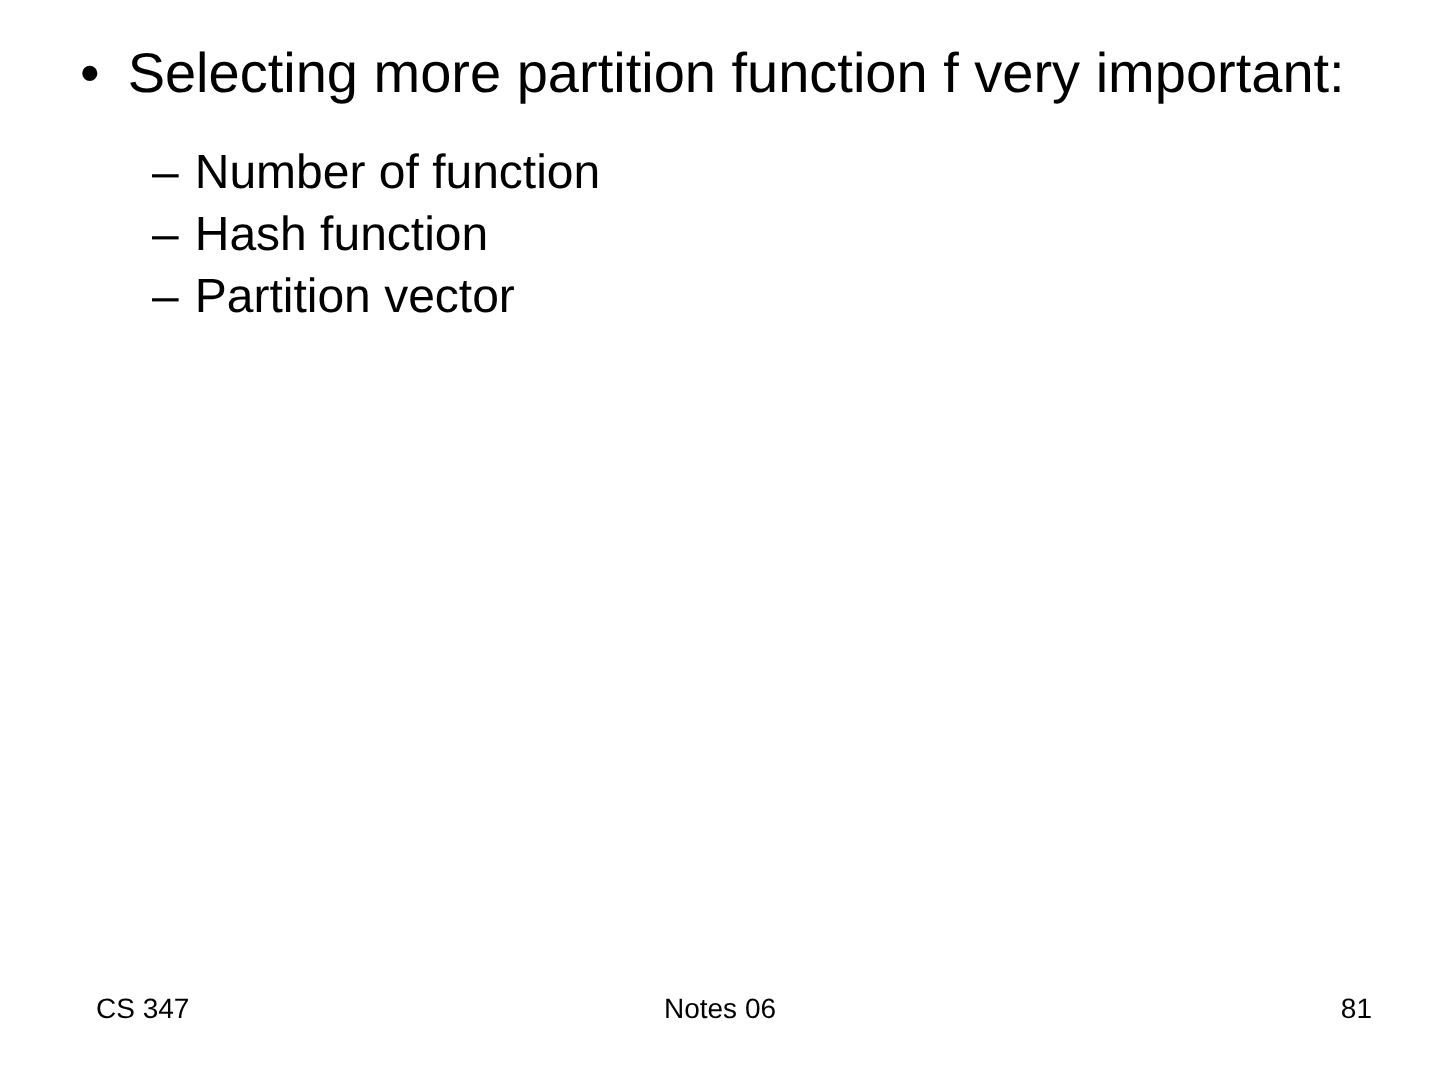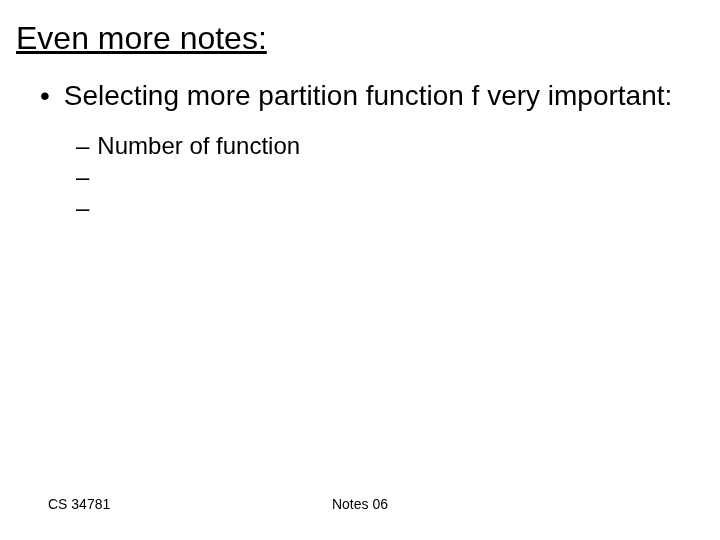--- a/index.html
+++ b/index.html
@@ -54,50 +54,52 @@
       font-size: 24px;
       line-height: 30px;
     }
     .footer {
       position: absolute;
       bottom: 28px;
       left: 0;
       right: 0;
       padding: 0 34px 0 48px;
       display: flex;
+      justify-content: space-between;
       align-items: baseline;
       font-size: 14px;
     }
     .footer .center {
       position: absolute;
       left: 50%;
       transform: translateX(-50%);
     }
   </style>
 </head>
 <body>
 
 <div class="slide">
-  <h1 class="title">Even more notes:</h1>
 
   <div class="bullet-l1">
     <span class="dot">•</span>
     <span class="text">Selecting more partition function f very important:</span>
   </div>
 
   <div class="sub-list">
     <div class="bullet-l2">
       <span class="dash">–</span>
       <span class="text">Number of function</span>
     </div>
     <div class="bullet-l2">
       <span class="dash">–</span>
+      <span class="text">Hash function</span>
     </div>
     <div class="bullet-l2">
       <span class="dash">–</span>
+      <span class="text">Partition vector</span>
     </div>
   </div>
 </div>
 
 <div class="footer">
   <span>CS 347</span>
   <span class="center">Notes 06</span>
   <span>81</span>
 </div>
 

